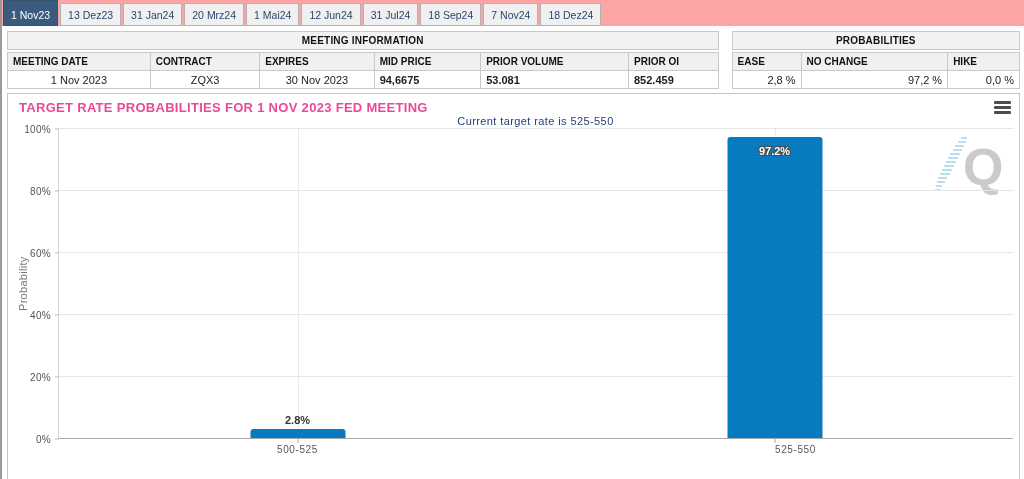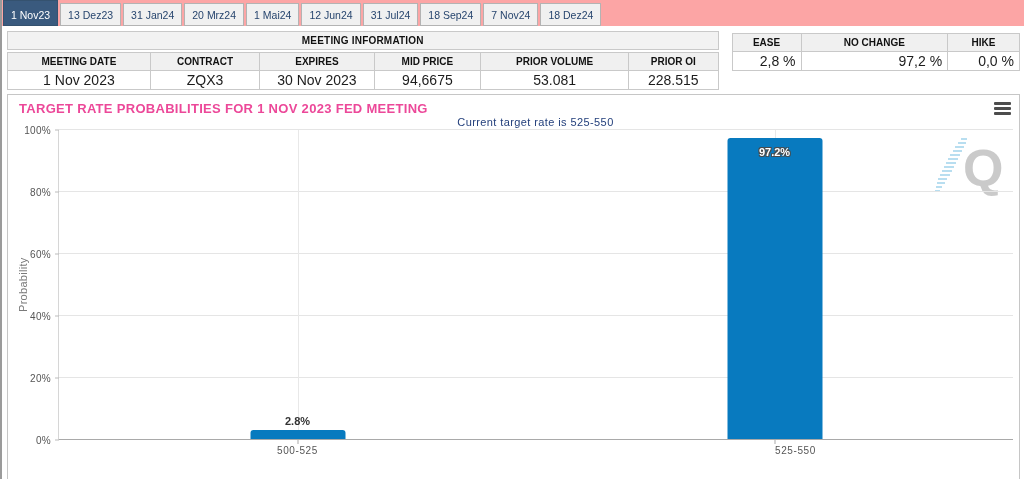--- a/index.html
+++ b/index.html
@@ -24,24 +24,24 @@
   
   .tables-row { display: flex; gap: 13px; margin: 5px 4px 0 5px; }
   .meeting-block { width: 713px; }
   .probs-block { width: 289px; }
   .group-band {
     border: 1px solid #c9c9c9; background: #f2f2f2; text-align: center;
     font-size: 10px; font-weight: bold; color: #111; height: 19px; line-height: 17px; letter-spacing: 0.2px;
   }
   table { width: 100%; border-collapse: collapse; margin-top: 2px; table-layout: fixed; }
   th, td { border: 1px solid #c9c9c9; font-size: 10px; height: 18px; padding: 1px 5px; overflow: hidden; white-space: nowrap; }
-  th { background: #f0f0f0; font-weight: bold; text-align: center; color: #111; }
-  td { background: #fff; font-size: 14px; color: #1c1c1c; }
+  th { background: #f0f0f0; font-weight: bold; text-align: left; color: #111; }
+  td { background: #fff; font-size: 11px; color: #1c1c1c; }
   .meeting-block td:nth-child(-n+3) { text-align: center; }
-  .meeting-block td:nth-child(n+4) { text-align: center; }
+  .meeting-block td:nth-child(n+4) { text-align: left; font-weight: bold; }
   .probs-block td { text-align: right; }
   
   .chart-panel {
     position: relative; margin: 4px 4px 0 5px; border: 1px solid #c6c6c6;
     background: #fff; height: 394px; overflow: hidden;
   }
   .chart-header { display: flex; justify-content: space-between; padding: 6px 8px 0 11px; height: 21px; }
   .chart-title { font-size: 13px; font-weight: bold; color: #ec4899; letter-spacing: 0.3px; }
   .menu-icon { width: 17px; height: 13px; display: flex; flex-direction: column; justify-content: space-between; cursor: pointer; margin-top: 1px; }
   .menu-icon span { height: 2.6px; background: #4d4d4d; border-radius: 1px; }
@@ -119,26 +119,27 @@
             <th style="width: 12.6%;">PRIOR OI</th>
           </tr>
         </thead>
       <tbody>
           <tr>
             <td>1 Nov 2023</td>
             <td>ZQX3</td>
             <td>30 Nov 2023</td>
             <td>94,6675</td>
             <td>53.081</td>
-            <td>228.515</td>
+            <td>852.459</td>
           </tr>
         </tbody>
     </table>
   </div>
   <div class="probs-block">
+    <div class="group-band">PROBABILITIES</div>
     <table>
       <thead>
           <tr>
             <th style="width: 24%;">EASE</th>
             <th style="width: 51%;">NO CHANGE</th>
             <th style="width: 25%;">HIKE</th>
           </tr>
         </thead>
       <tbody>
           <tr>

